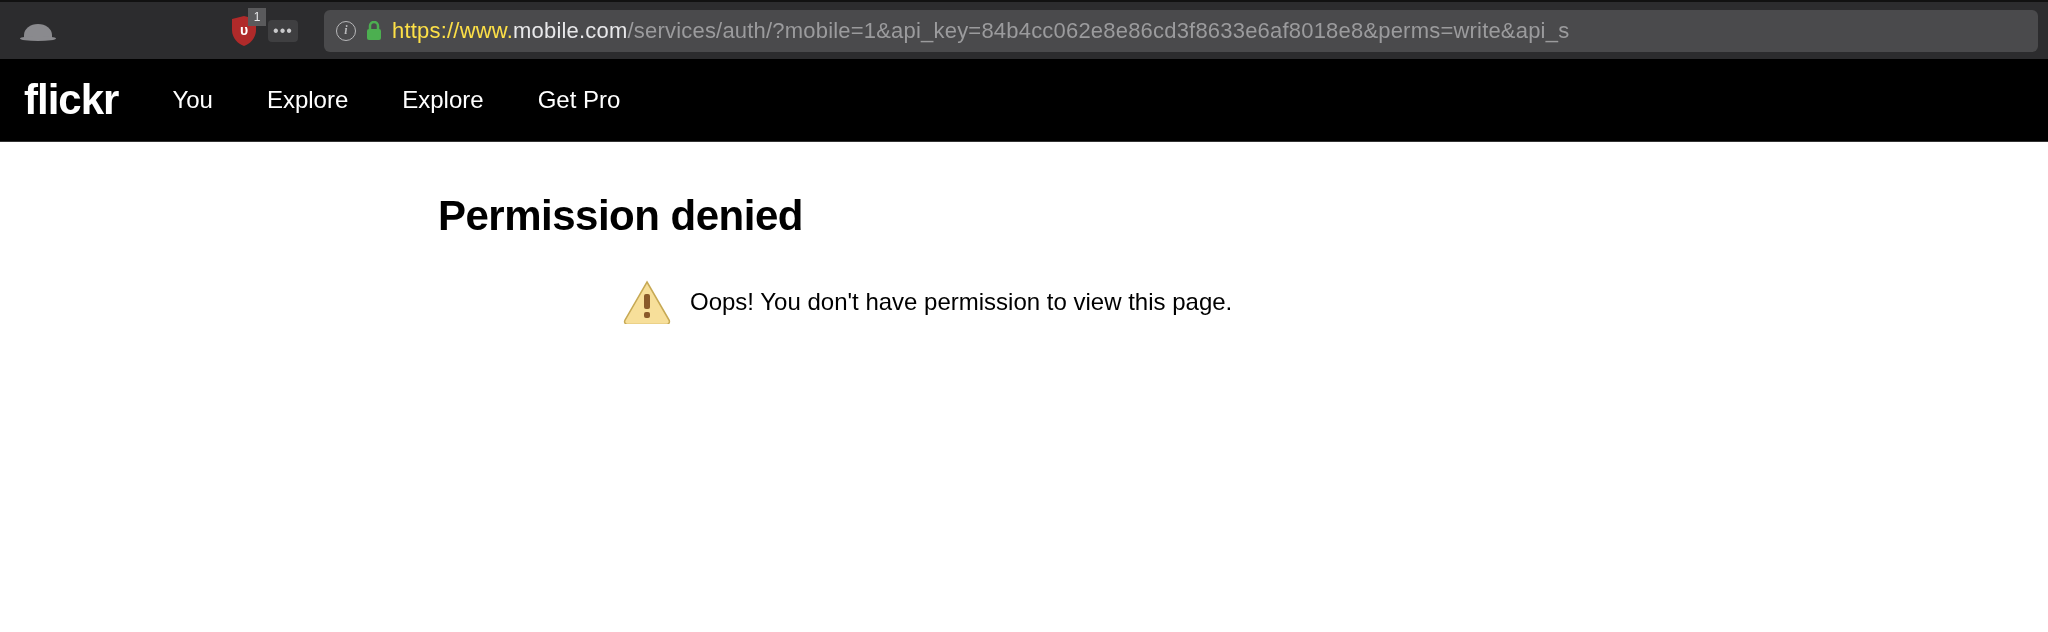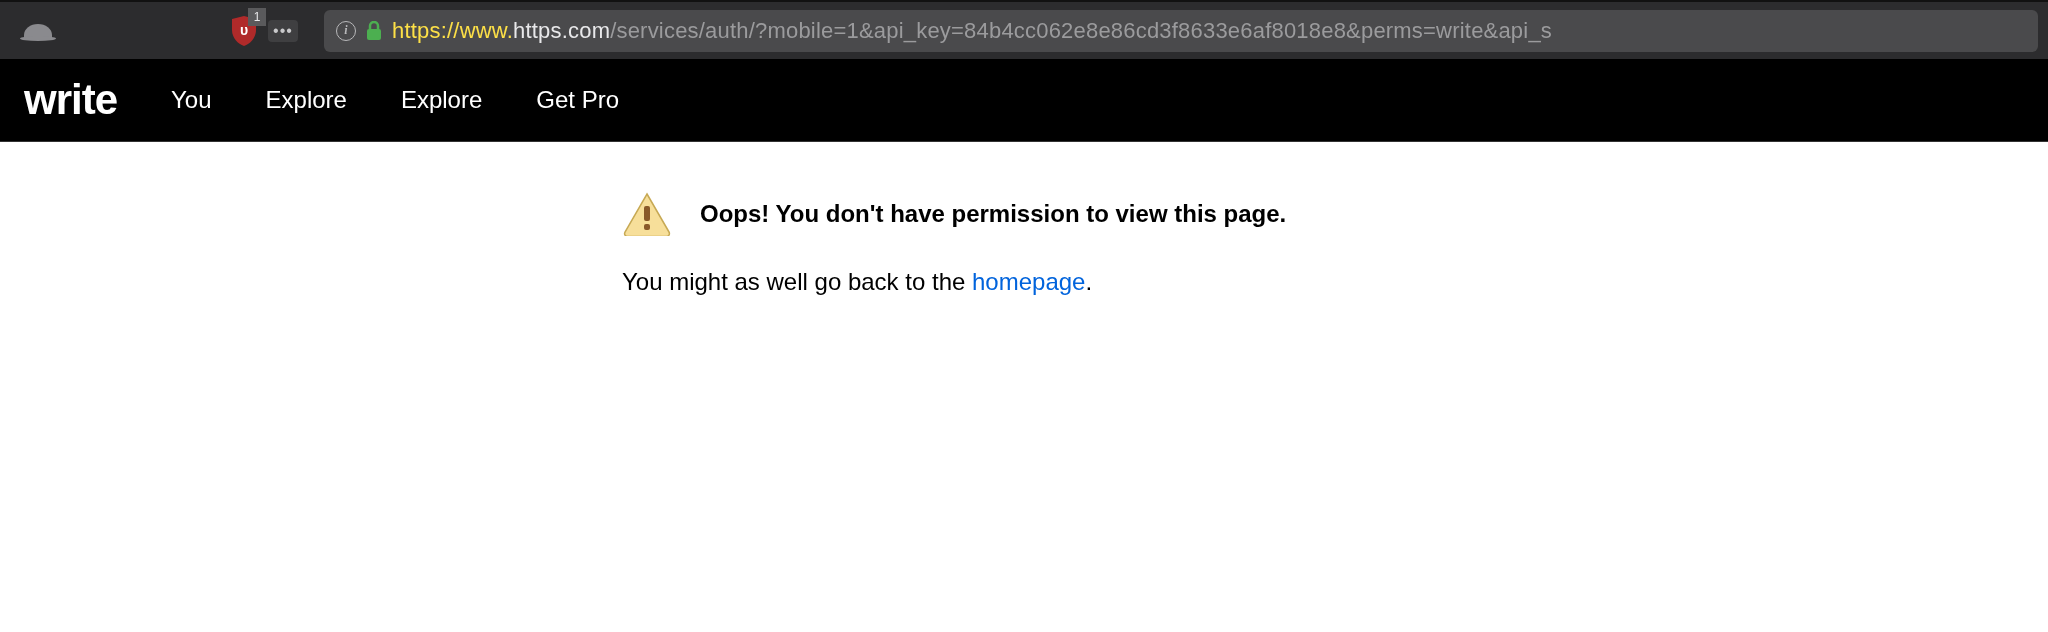--- a/index.html
+++ b/index.html
@@ -171,24 +171,23 @@
     .page-title {
       font-size: 42px;
       font-weight: 700;
       color: #000;
       margin-bottom: 40px;
       letter-spacing: -0.5px;
     }
     .msg-row {
       display: flex;
       align-items: center;
-      gap: 28px;
+      gap: 18px;
       margin-left: 184px;
       margin-bottom: 32px;
-      font-weight: bold;
     }
     .warning-triangle {
       width: 50px;
       height: 44px;
       flex-shrink: 0;
     }
     .msg-text {
       font-size: 24px;
       color: #000;
     }
@@ -222,42 +221,40 @@
     <div class="ext-more">•••</div>
   </div>
 
   <div class="url-bar">
     <span class="url-info-icon"></span>
     <svg class="url-lock-icon" width="16" height="20" viewBox="0 0 16 20">
       <rect x="1" y="8" width="14" height="11" rx="2" fill="#4caf50"></rect>
       <path d="M4 8 V5 a4 4 0 0 1 8 0 V8" fill="none" stroke="#4caf50" stroke-width="2.5"></path>
     </svg>
     <span class="url-text">
-      <span class="proto">https://www.</span><span class="host">https.com</span><span class="path">/services/auth/?mobile=1&amp;api_key=84b4cc062e8e86cd3f8633e6af8018e8&amp;perms=write&amp;api_s</span>
+      <span class="proto">https://www.</span><span class="host">mobile.com</span><span class="path">/services/auth/?mobile=1&amp;api_key=84b4cc062e8e86cd3f8633e6af8018e8&amp;perms=write&amp;api_s</span>
     </span>
   </div>
 </div>
 
 <div class="site-nav">
-  <div class="logo">write</div>
+  <div class="logo">flickr</div>
   <div class="nav-link">You</div>
   <div class="nav-link">Explore</div>
   <div class="nav-link">Explore</div>
   <div class="nav-link">Get Pro</div>
 </div>
 
 <div class="content">
   <div class="content-inner">
+    <h1 class="page-title">Permission denied</h1>
 
     <div class="msg-row">
       <svg class="warning-triangle" viewBox="0 0 50 44">
         <path d="M25 2 L47 40 a3 3 0 0 1 -2.6 4.5 H5.6 a3 3 0 0 1 -2.6 -4.5 Z" fill="#f7df9a" stroke="#c7a954" stroke-width="1.5"></path>
         <rect x="22" y="14" width="6" height="15" rx="2" fill="#8a5a2a"></rect>
         <rect x="22" y="32" width="6" height="6" rx="2" fill="#8a5a2a"></rect>
       </svg>
       <div class="msg-text">Oops! You don't have permission to view this page.</div>
     </div>
 
-    <div class="sub-row">
-      <span>You might as well go back to the </span><a>homepage</a><span>.</span>
-    </div>
   </div>
 </div>
 
 </body></html>

